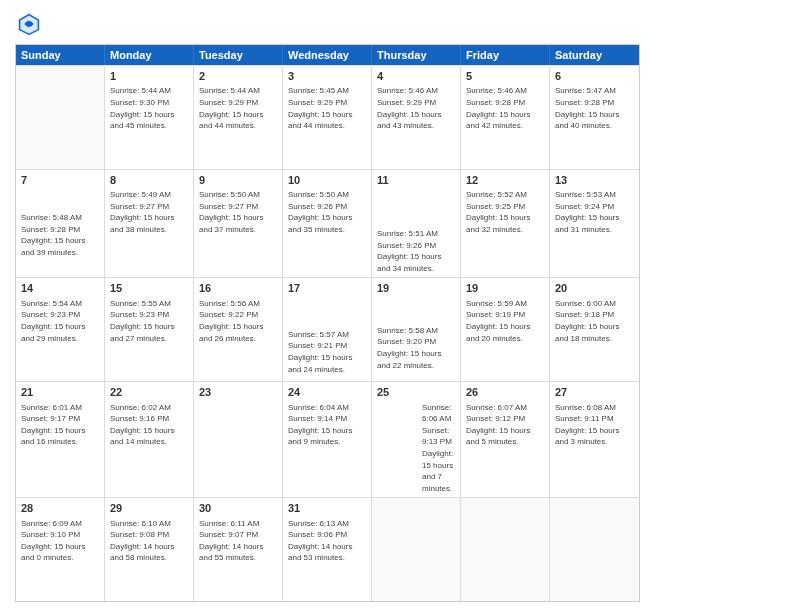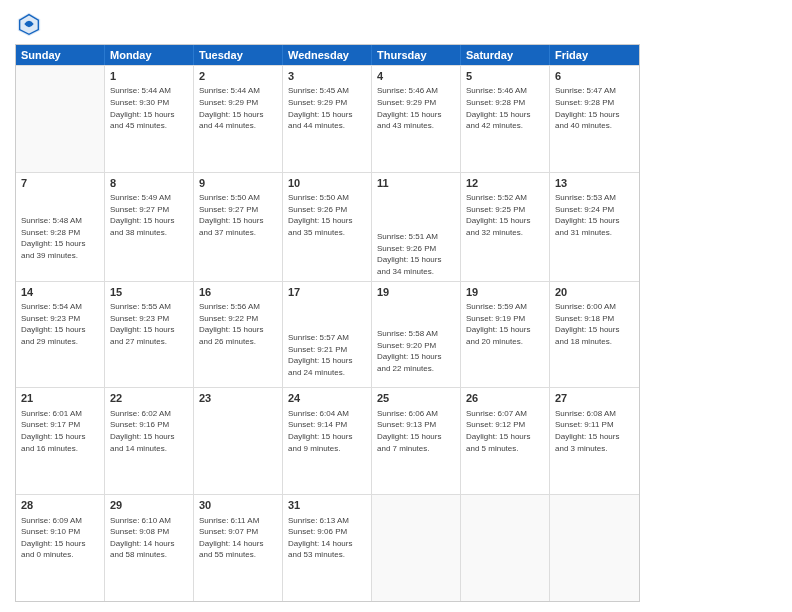--- a/index.html
+++ b/index.html
@@ -135,22 +135,22 @@
     </div>
   </div>
 
   <div class="calendar">
     <div class="cal-header-row">
       <div class="cal-header-cell">Sunday</div>
       <div class="cal-header-cell">Monday</div>
       <div class="cal-header-cell">Tuesday</div>
       <div class="cal-header-cell">Wednesday</div>
       <div class="cal-header-cell">Thursday</div>
+      <div class="cal-header-cell">Friday</div>
       <div class="cal-header-cell">Saturday</div>
-      <div class="cal-header-cell">Friday</div>
     </div>
     <div class="cal-body" id="cal-body">
     <div class="cal-row">
           <div class="cal-cell empty"></div>
           <div class="cal-cell">
             <span class="day-num">1</span>
             <div class="day-info" style="white-space: pre-line;">Sunrise: 5:44 AM
 Sunset: 9:30 PM
 Daylight: 15 hours and 45 minutes.</div>
           </div>
@@ -290,21 +290,21 @@
             <span class="day-num">23</span>
           </div>
           <div class="cal-cell">
             <span class="day-num">24</span>
             <div class="day-info" style="white-space: pre-line;">Sunrise: 6:04 AM
 Sunset: 9:14 PM
 Daylight: 15 hours and 9 minutes.</div>
           </div>
           <div class="cal-cell">
             <span class="day-num">25</span>
-            <div class="day-info" style="white-space: pre-line;">Sunrise: 6:06 AM
+            <div class="day-info" style="white-space: pre-line; margin-left: 45px;">Sunrise: 6:06 AM
 Sunset: 9:13 PM
 Daylight: 15 hours and 7 minutes.</div>
           </div>
           <div class="cal-cell">
             <span class="day-num">26</span>
             <div class="day-info" style="white-space: pre-line;">Sunrise: 6:07 AM
 Sunset: 9:12 PM
 Daylight: 15 hours and 5 minutes.</div>
           </div>
           <div class="cal-cell">

